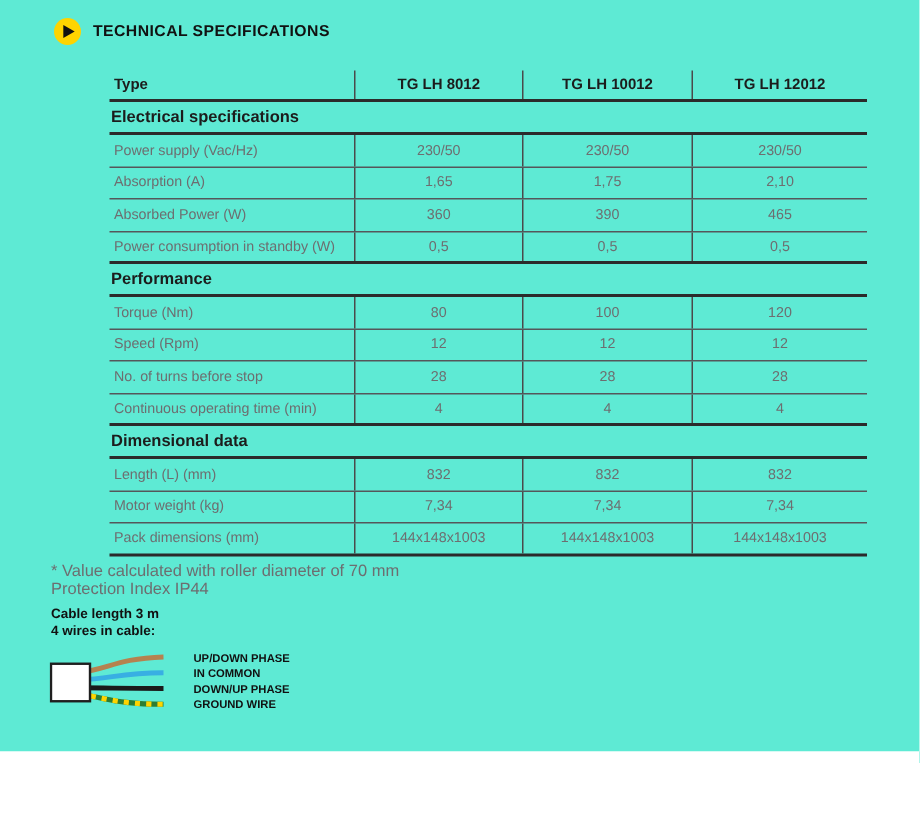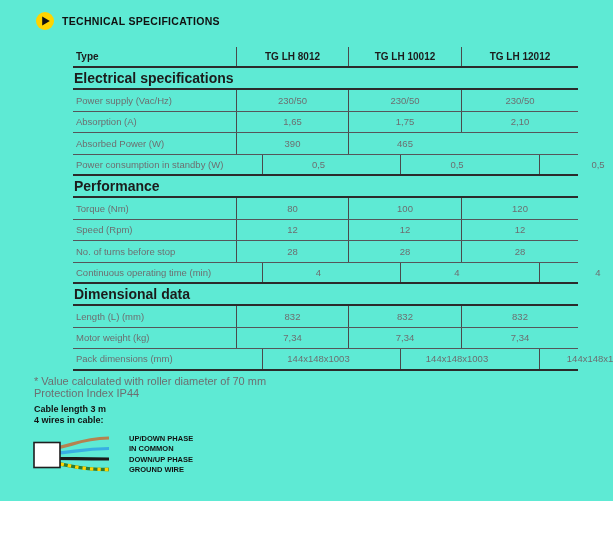--- a/index.html
+++ b/index.html
@@ -12,27 +12,27 @@
   
   .title-row { position:absolute; left:36px; top:12px; display:flex; align-items:center; gap:8px; }
   .play-badge { display:block; }
   .page-title { font-size:10.5px; font-weight:bold; letter-spacing:.3px; color:#111; }
 
   
   .spec-table { position:absolute; left:33px; top:47px; width:505px;margin-left:40px; }
   .row { display:grid; grid-template-columns:163px 112px 113px 117px; align-items:stretch; }
   .row.head { height:21px; border-bottom:2px solid #2b2b2b; }
   .row.data { height:21.5px; border-bottom:1px solid #55565a; }
-  .row.data.last { border-bottom:2px solid #2b2b2b;gap:26px; }
+  .row.data.last { border-bottom:2px solid #2b2b2b; }
   .cell { display:flex; align-items:center; font-size:9.5px; color:#6d6e70; }
   .cell.label { justify-content:flex-start; padding-left:3px; }
   .cell.val { justify-content:center; border-left:1px solid #4a4a4b; }
   .row.head .cell { font-weight:bold; color:#1c1c1c; font-size:10px; }
   .section-title {
-    font-weight:bold; font-size:14px; line-height:13px; color:#1c1c1c;
+    font-weight:bold; font-size:11px; line-height:13px; color:#1c1c1c;
     padding:4px 0 3px 1px; border-bottom:2px solid #2b2b2b;
   }
 
   
   .footnotes { position:absolute; left:34px; top:376px; font-size:11px; line-height:11.5px; color:#6d6e70; }
 
   
   .cable-title { position:absolute; left:34px; top:404px; font-size:9px; line-height:10.5px; font-weight:bold; color:#111; }
   .cable-diagram { position:absolute; left:33px; top:431px; width:230px; height:50px; }
   .cable-diagram svg { position:absolute; left:0; top:0; }
@@ -74,20 +74,21 @@
       <div class="cell val">230/50</div>
     </div>
     <div class="row data">
       <div class="cell label">Absorption (A)</div>
       <div class="cell val">1,65</div>
       <div class="cell val">1,75</div>
       <div class="cell val">2,10</div>
     </div>
     <div class="row data">
       <div class="cell label">Absorbed Power (W)</div>
+      <div class="cell val">360</div>
       <div class="cell val">390</div>
       <div class="cell val">465</div>
     </div>
     <div class="row data last">
       <div class="cell label">Power consumption in standby (W)</div>
       <div class="cell val">0,5</div>
       <div class="cell val">0,5</div>
       <div class="cell val">0,5</div>
     </div>
 

